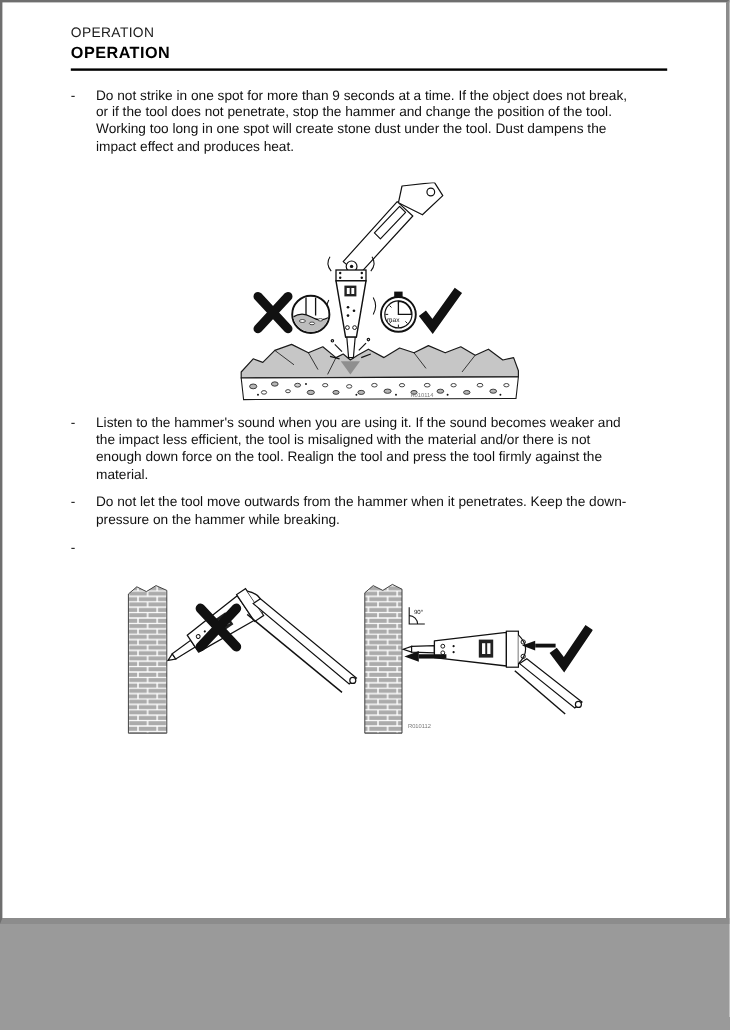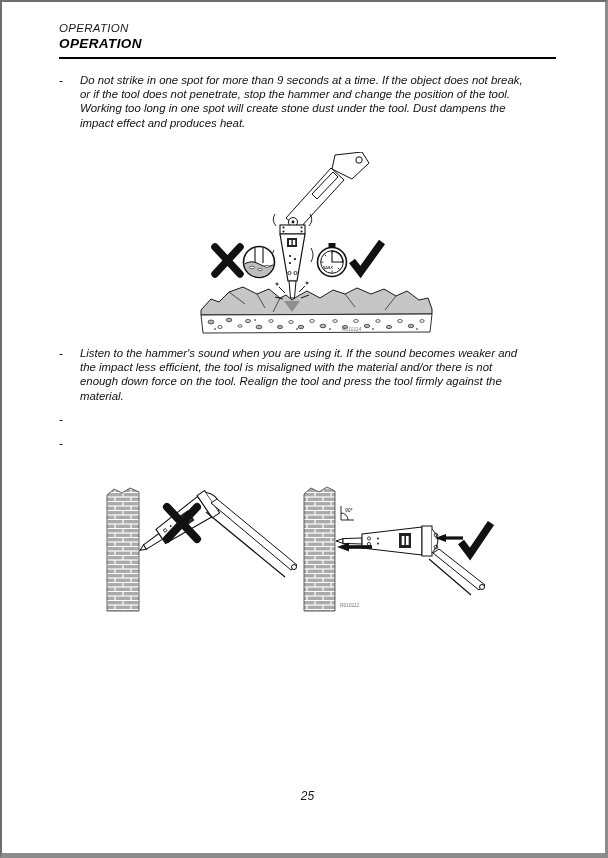--- a/index.html
+++ b/index.html
@@ -1,21 +1,21 @@
 <!DOCTYPE html>
 <html><head>
 <meta charset="utf-8">
 <style>
   * { margin:0; padding:0; box-sizing:border-box; }
   html,body { width:608px; height:858px; }
   body { font-family:"Liberation Sans", sans-serif; background:#9a9a9a; }
   .page {
-    position:relative; width:608px; height:858px; background:#ffffff; overflow:hidden;
+    position:relative; width:608px; height:770px; background:#ffffff; overflow:hidden;
     border-top:2px solid #6e6e6e; border-left:2px solid #6e6e6e;
-    border-right:3px solid #8c8c8c; border-bottom:5px solid #8c8c8c;font-style:italic;
+    border-right:3px solid #8c8c8c; border-bottom:5px solid #8c8c8c;
   }
   .running-header { position:absolute; top:20px; left:57px; font-size:11.5px; color:#1a1a1a; letter-spacing:.3px; }
   .section-title { position:absolute; top:34px; left:57px; font-size:13.5px; font-weight:bold; color:#000; letter-spacing:.4px; }
   .header-rule { position:absolute; top:55px; left:57px; width:497px; height:2px; background:#000; }
   .bullet-list { position:absolute; left:57px; width:510px; list-style:none; }
   #bullet-list-1 { top:71px; }
   #bullet-list-2 { top:344px; }
   .bullet-item { display:flex; margin-bottom:9.5px; font-size:11.4px; line-height:14.2px; color:#111; }
   .bullet-marker { flex:0 0 21px; }
   .bullet-text { white-space:pre; }
@@ -175,20 +175,22 @@
   <ul class="bullet-list" id="bullet-list-2">
     <li class="bullet-item">
       <span class="bullet-marker">-</span>
       <span class="bullet-text">Listen to the hammer's sound when you are using it. If the sound becomes weaker and
 the impact less efficient, the tool is misaligned with the material and/or there is not
 enough down force on the tool. Realign the tool and press the tool firmly against the
 material.</span>
     </li>
     <li class="bullet-item">
       <span class="bullet-marker">-</span>
+      <span class="bullet-text">Do not let the tool move outwards from the hammer when it penetrates. Keep the down-
+pressure on the hammer while breaking.</span>
     </li>
     <li class="bullet-item">
       <span class="bullet-marker">-</span>
     </li>
   </ul>
 
   <div class="figure" id="figure-wall">
     <svg viewBox="0 0 395 136" width="395" height="136">
       <defs>
         <pattern id="brick" width="16" height="9" patternUnits="userSpaceOnUse">

